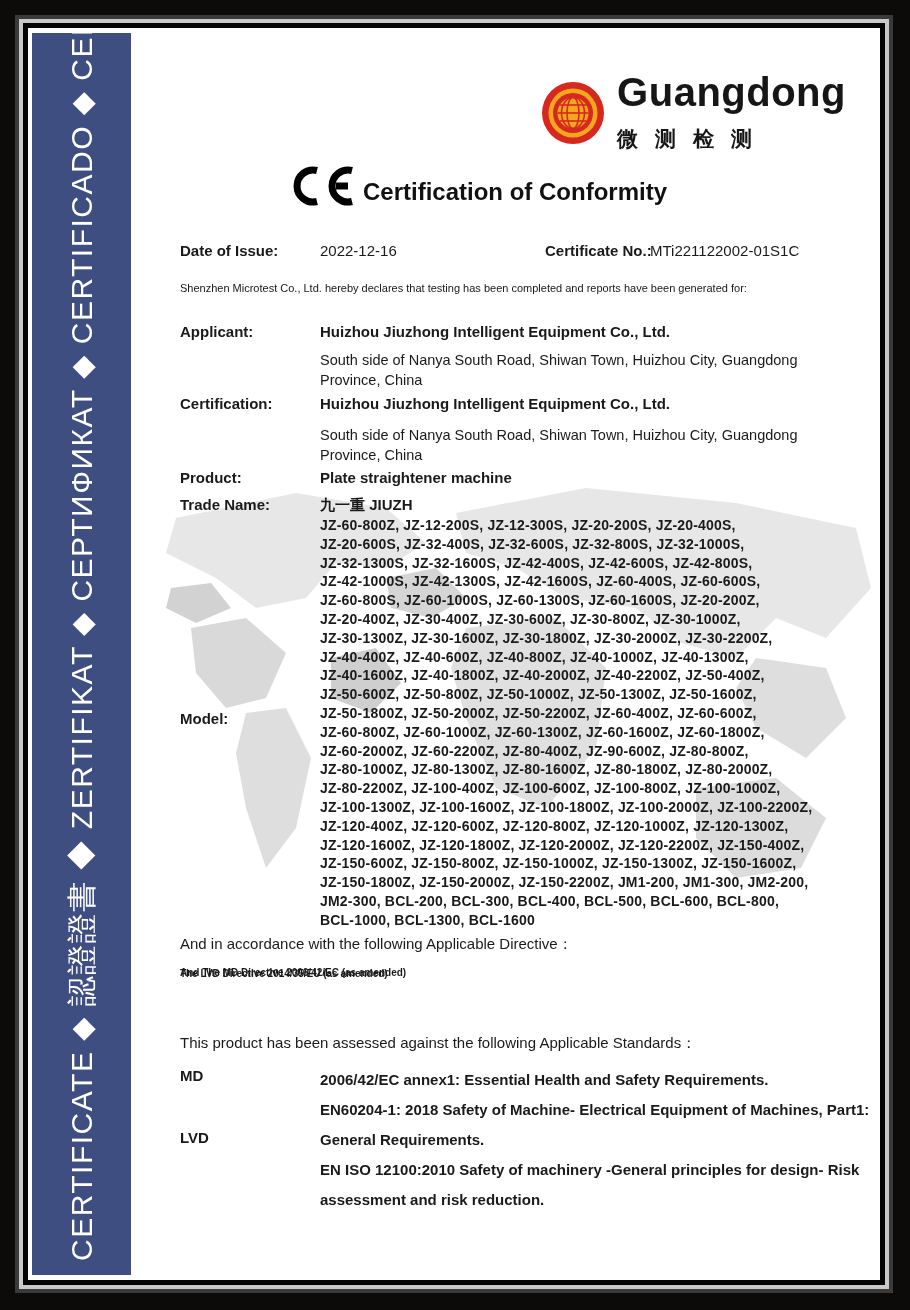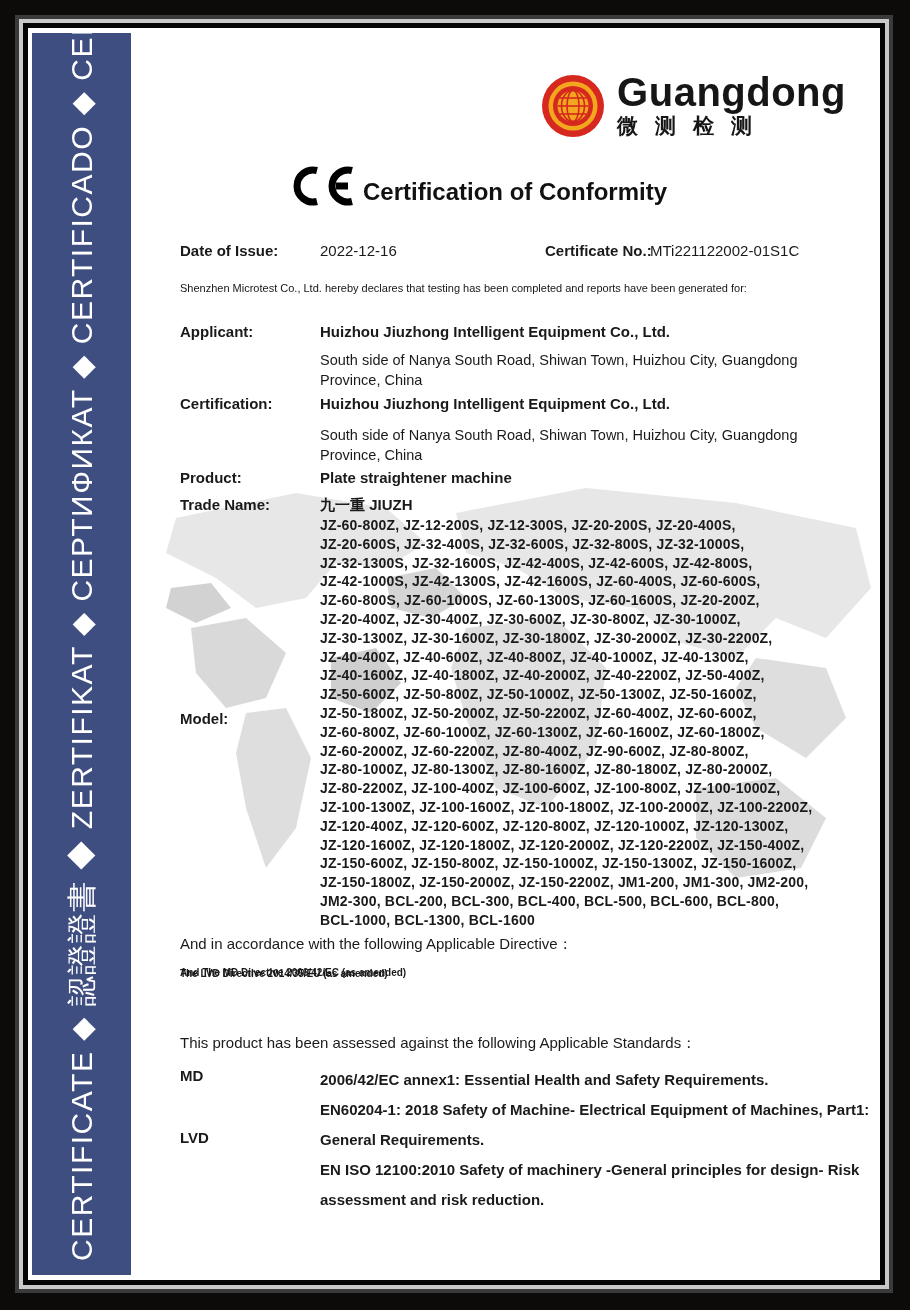--- a/index.html
+++ b/index.html
@@ -62,21 +62,21 @@
     font-weight: bold;
     color: #161616;
     line-height: 1;
     letter-spacing: 0.5px;
   }
   .logo-text .brand-cn {
     font-size: 21px;
     font-weight: bold;
     color: #161616;
     letter-spacing: 17px;
-    margin-top: 0;
+    margin-top: 13px;
     white-space: nowrap;
   }
 
   
   .title-row {
     position: absolute;
     top: 130px; left: 255px;
     display: flex;
     align-items: center;
     gap: 0;

